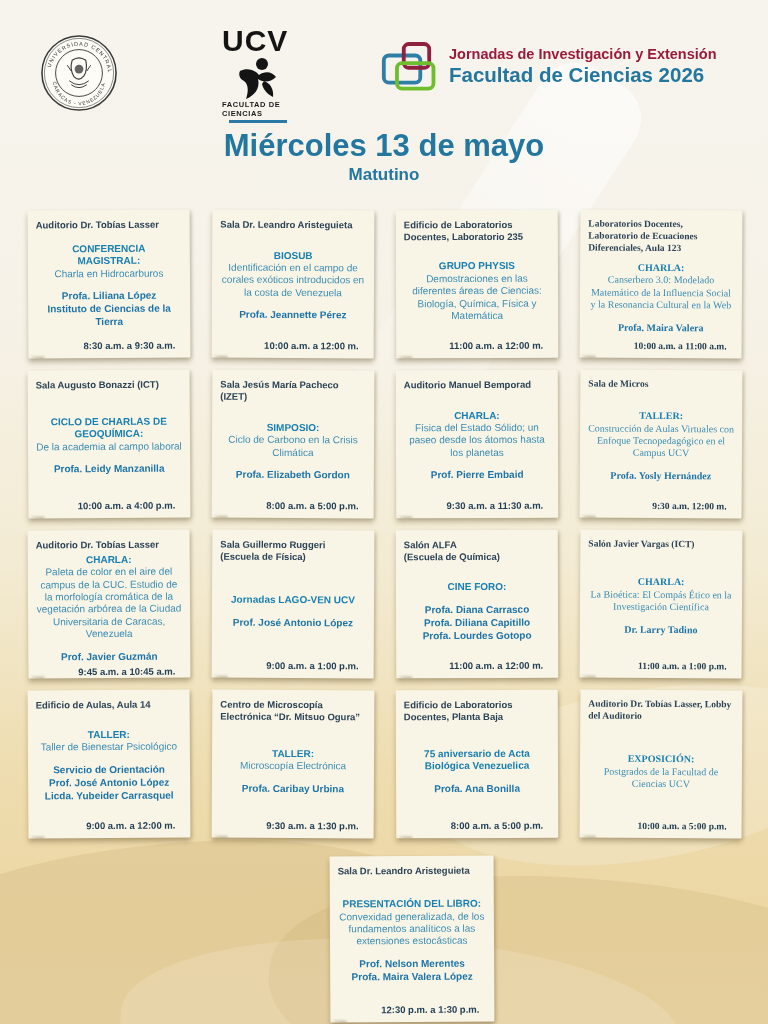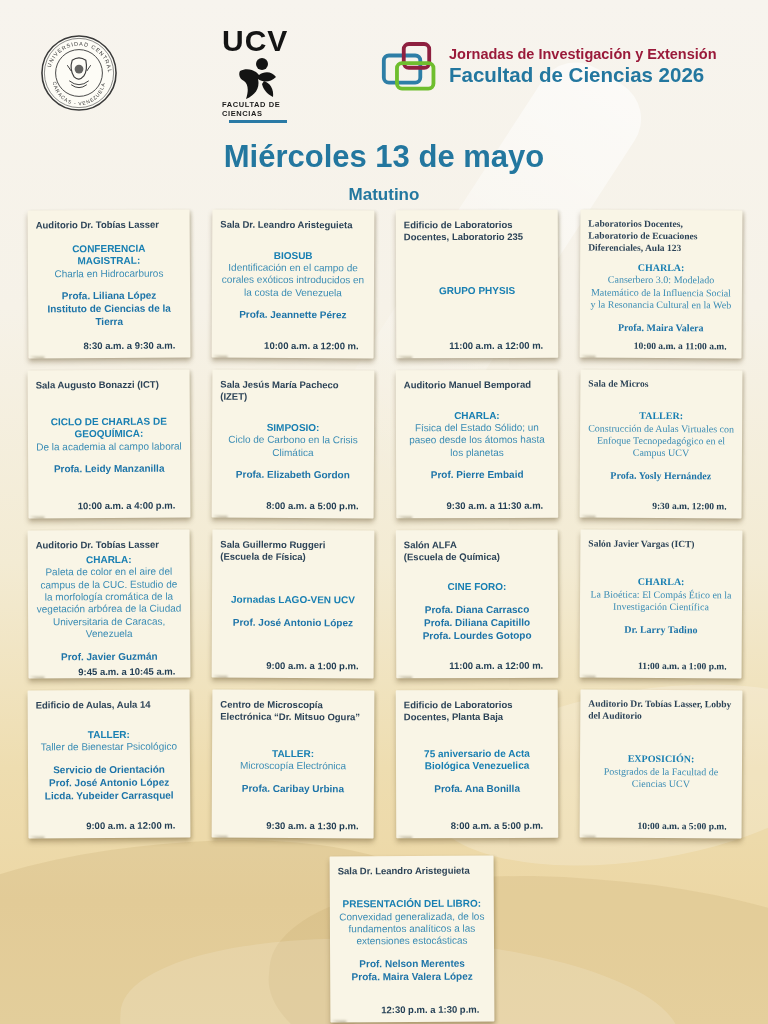--- a/index.html
+++ b/index.html
@@ -28,21 +28,21 @@
   .ucv-figure{margin:1px auto 0;display:block;}
   .faculty-label{font-size:7.5px;font-weight:700;letter-spacing:.6px;line-height:1.15;color:#1c1c1c;}
   .faculty-underline{width:58px;height:3px;background:#2a7aa5;margin:2px auto 0;}
   .brand{position:absolute;left:380px;top:40px;display:flex;align-items:center;gap:13px;}
   .brand-text{display:flex;flex-direction:column;line-height:1.15;}
   .brand-line1{color:#9a1a3a;font-weight:700;font-size:14.5px;}
   .brand-line2{color:#23779f;font-weight:700;font-size:20.5px;}
 
   
   .title-block{position:absolute;left:0;right:0;top:130px;text-align:center;color:#23779f;}
-  .page-title{font-size:31px;font-weight:700;margin:11px;line-height:1.05;}
+  .page-title{font-size:31px;font-weight:700;margin:0;line-height:1.05;}
   .page-subtitle{font-size:17px;font-weight:700;margin:2px 0 0;}
 
   
   .grid{position:absolute;left:28px;right:26px;top:210px;
     display:grid;grid-template-columns:repeat(4,1fr);column-gap:22px;row-gap:12px;grid-auto-rows:148px;}
   .bottom-area{position:absolute;left:330px;top:856px;width:164px;height:166px;}
   .bottom-area .card{height:100%;}
 
   .card{position:relative;background:#f9f5e6;box-sizing:border-box;height:100%;
     display:flex;flex-direction:column;padding:9px 8px 7px;overflow:hidden;
@@ -149,20 +149,21 @@
       </div>
       <div class="card-speakers">Profa. Jeannette Pérez</div>
     </div>
     <div class="card-time">10:00 a.m. a 12:00 m.</div>
   </article>
     <article class="card">
     <div class="card-location" style="white-space:pre-line">Edificio de Laboratorios Docentes, Laboratorio 235</div>
     <div class="card-body">
       <div class="card-headline">
         <div class="card-type">GRUPO PHYSIS</div>
+        <div class="card-title">Demostraciones en las diferentes áreas de Ciencias: Biología, Química, Física y Matemática</div>
       </div>
 
     </div>
     <div class="card-time">11:00 a.m. a 12:00 m.</div>
   </article>
     <article class="card">
     <div class="card-location" style="white-space:pre-line">Laboratorios Docentes, Laboratorio de Ecuaciones Diferenciales, Aula 123</div>
     <div class="card-body">
       <div class="card-headline">
         <div class="card-type">CHARLA:</div>

